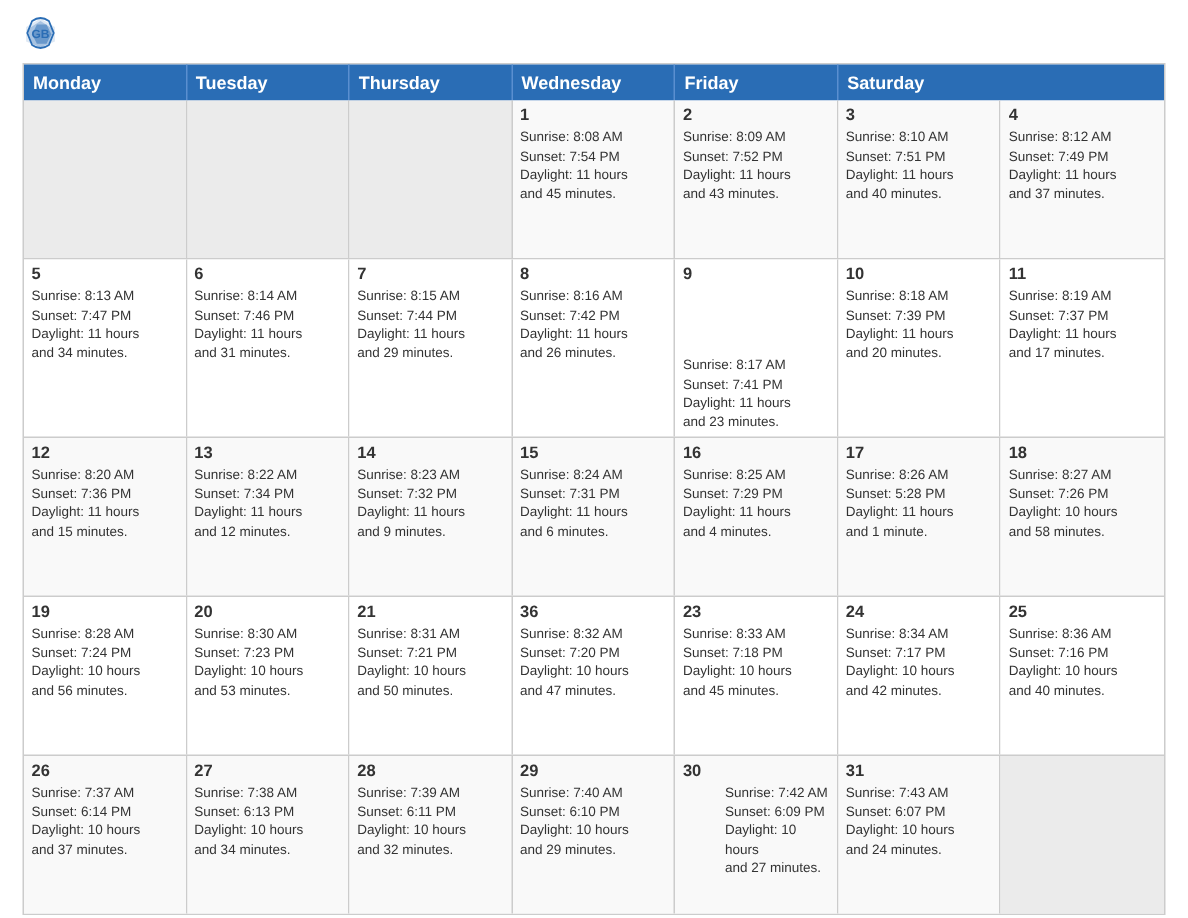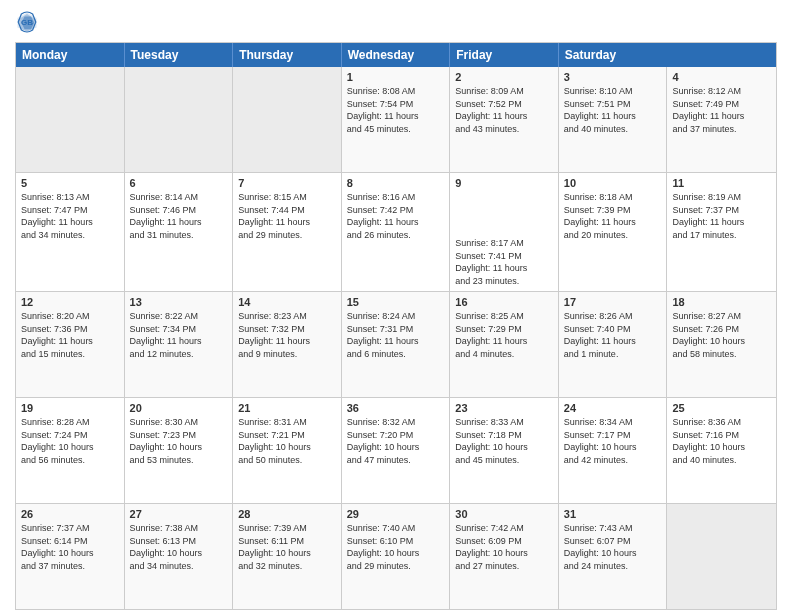--- a/index.html
+++ b/index.html
@@ -263,21 +263,21 @@
           <div class="cal-cell">
             <span class="day-num">16</span>
             <div class="day-info" style="white-space: pre-line;">Sunrise: 8:25 AM
 Sunset: 7:29 PM
 Daylight: 11 hours
 and 4 minutes.</div>
           </div>
           <div class="cal-cell">
             <span class="day-num">17</span>
             <div class="day-info" style="white-space: pre-line;">Sunrise: 8:26 AM
-Sunset: 7:40 PM
+Sunset: 5:28 PM
 Daylight: 11 hours
 and 1 minute.</div>
           </div>
           <div class="cal-cell">
             <span class="day-num">18</span>
             <div class="day-info" style="white-space: pre-line;">Sunrise: 8:27 AM
 Sunset: 7:26 PM
 Daylight: 10 hours
 and 58 minutes.</div>
           </div>
@@ -357,21 +357,21 @@
           </div>
           <div class="cal-cell">
             <span class="day-num">29</span>
             <div class="day-info" style="white-space: pre-line;">Sunrise: 7:40 AM
 Sunset: 6:10 PM
 Daylight: 10 hours
 and 29 minutes.</div>
           </div>
           <div class="cal-cell">
             <span class="day-num">30</span>
-            <div class="day-info" style="white-space: pre-line;">Sunrise: 7:42 AM
+            <div class="day-info" style="white-space: pre-line; margin-left: 28px;">Sunrise: 7:42 AM
 Sunset: 6:09 PM
 Daylight: 10 hours
 and 27 minutes.</div>
           </div>
           <div class="cal-cell">
             <span class="day-num">31</span>
             <div class="day-info" style="white-space: pre-line;">Sunrise: 7:43 AM
 Sunset: 6:07 PM
 Daylight: 10 hours
 and 24 minutes.</div>

